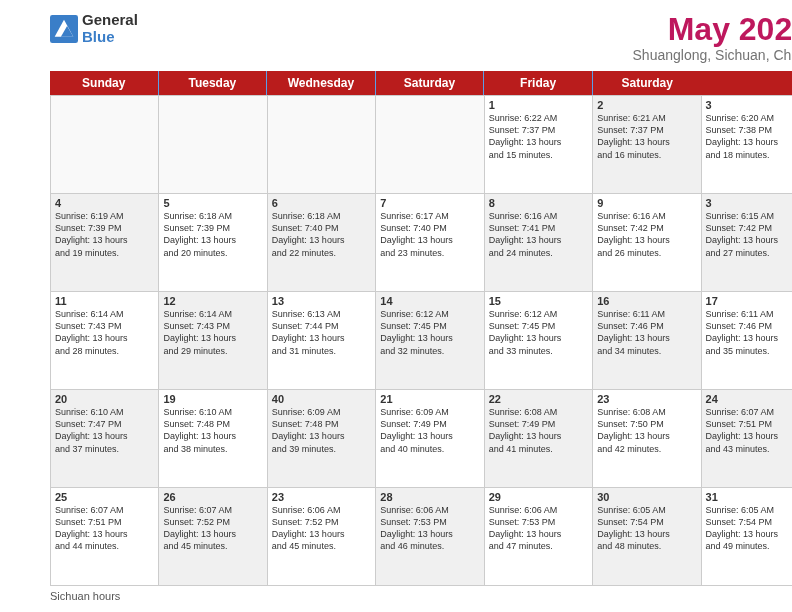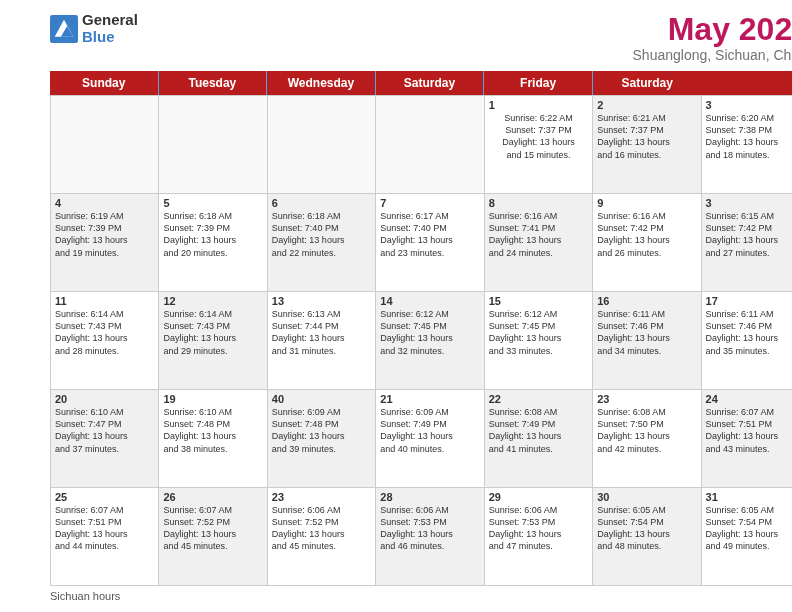--- a/index.html
+++ b/index.html
@@ -157,21 +157,21 @@
         <div class="cal-header-cell">Saturday</div>
       </div>
     <div class="cal-body">
     <div class="cal-row">
           <div class="cal-cell empty"></div>
           <div class="cal-cell empty"></div>
           <div class="cal-cell empty"></div>
           <div class="cal-cell empty"></div>
           <div class="cal-cell">
             <div class="day-num">1</div>
-            <div class="cell-info" style="white-space: pre-line; text-align: center;">Sunrise: 6:22 AM
+            <div class="cell-info" style="white-space: pre-line;">Sunrise: 6:22 AM
 Sunset: 7:37 PM
 Daylight: 13 hours
 and 15 minutes.</div>
           </div>
           <div class="cal-cell shaded">
             <div class="day-num">2</div>
             <div class="cell-info" style="white-space: pre-line;">Sunrise: 6:21 AM
 Sunset: 7:37 PM
 Daylight: 13 hours
 and 16 minutes.</div>

